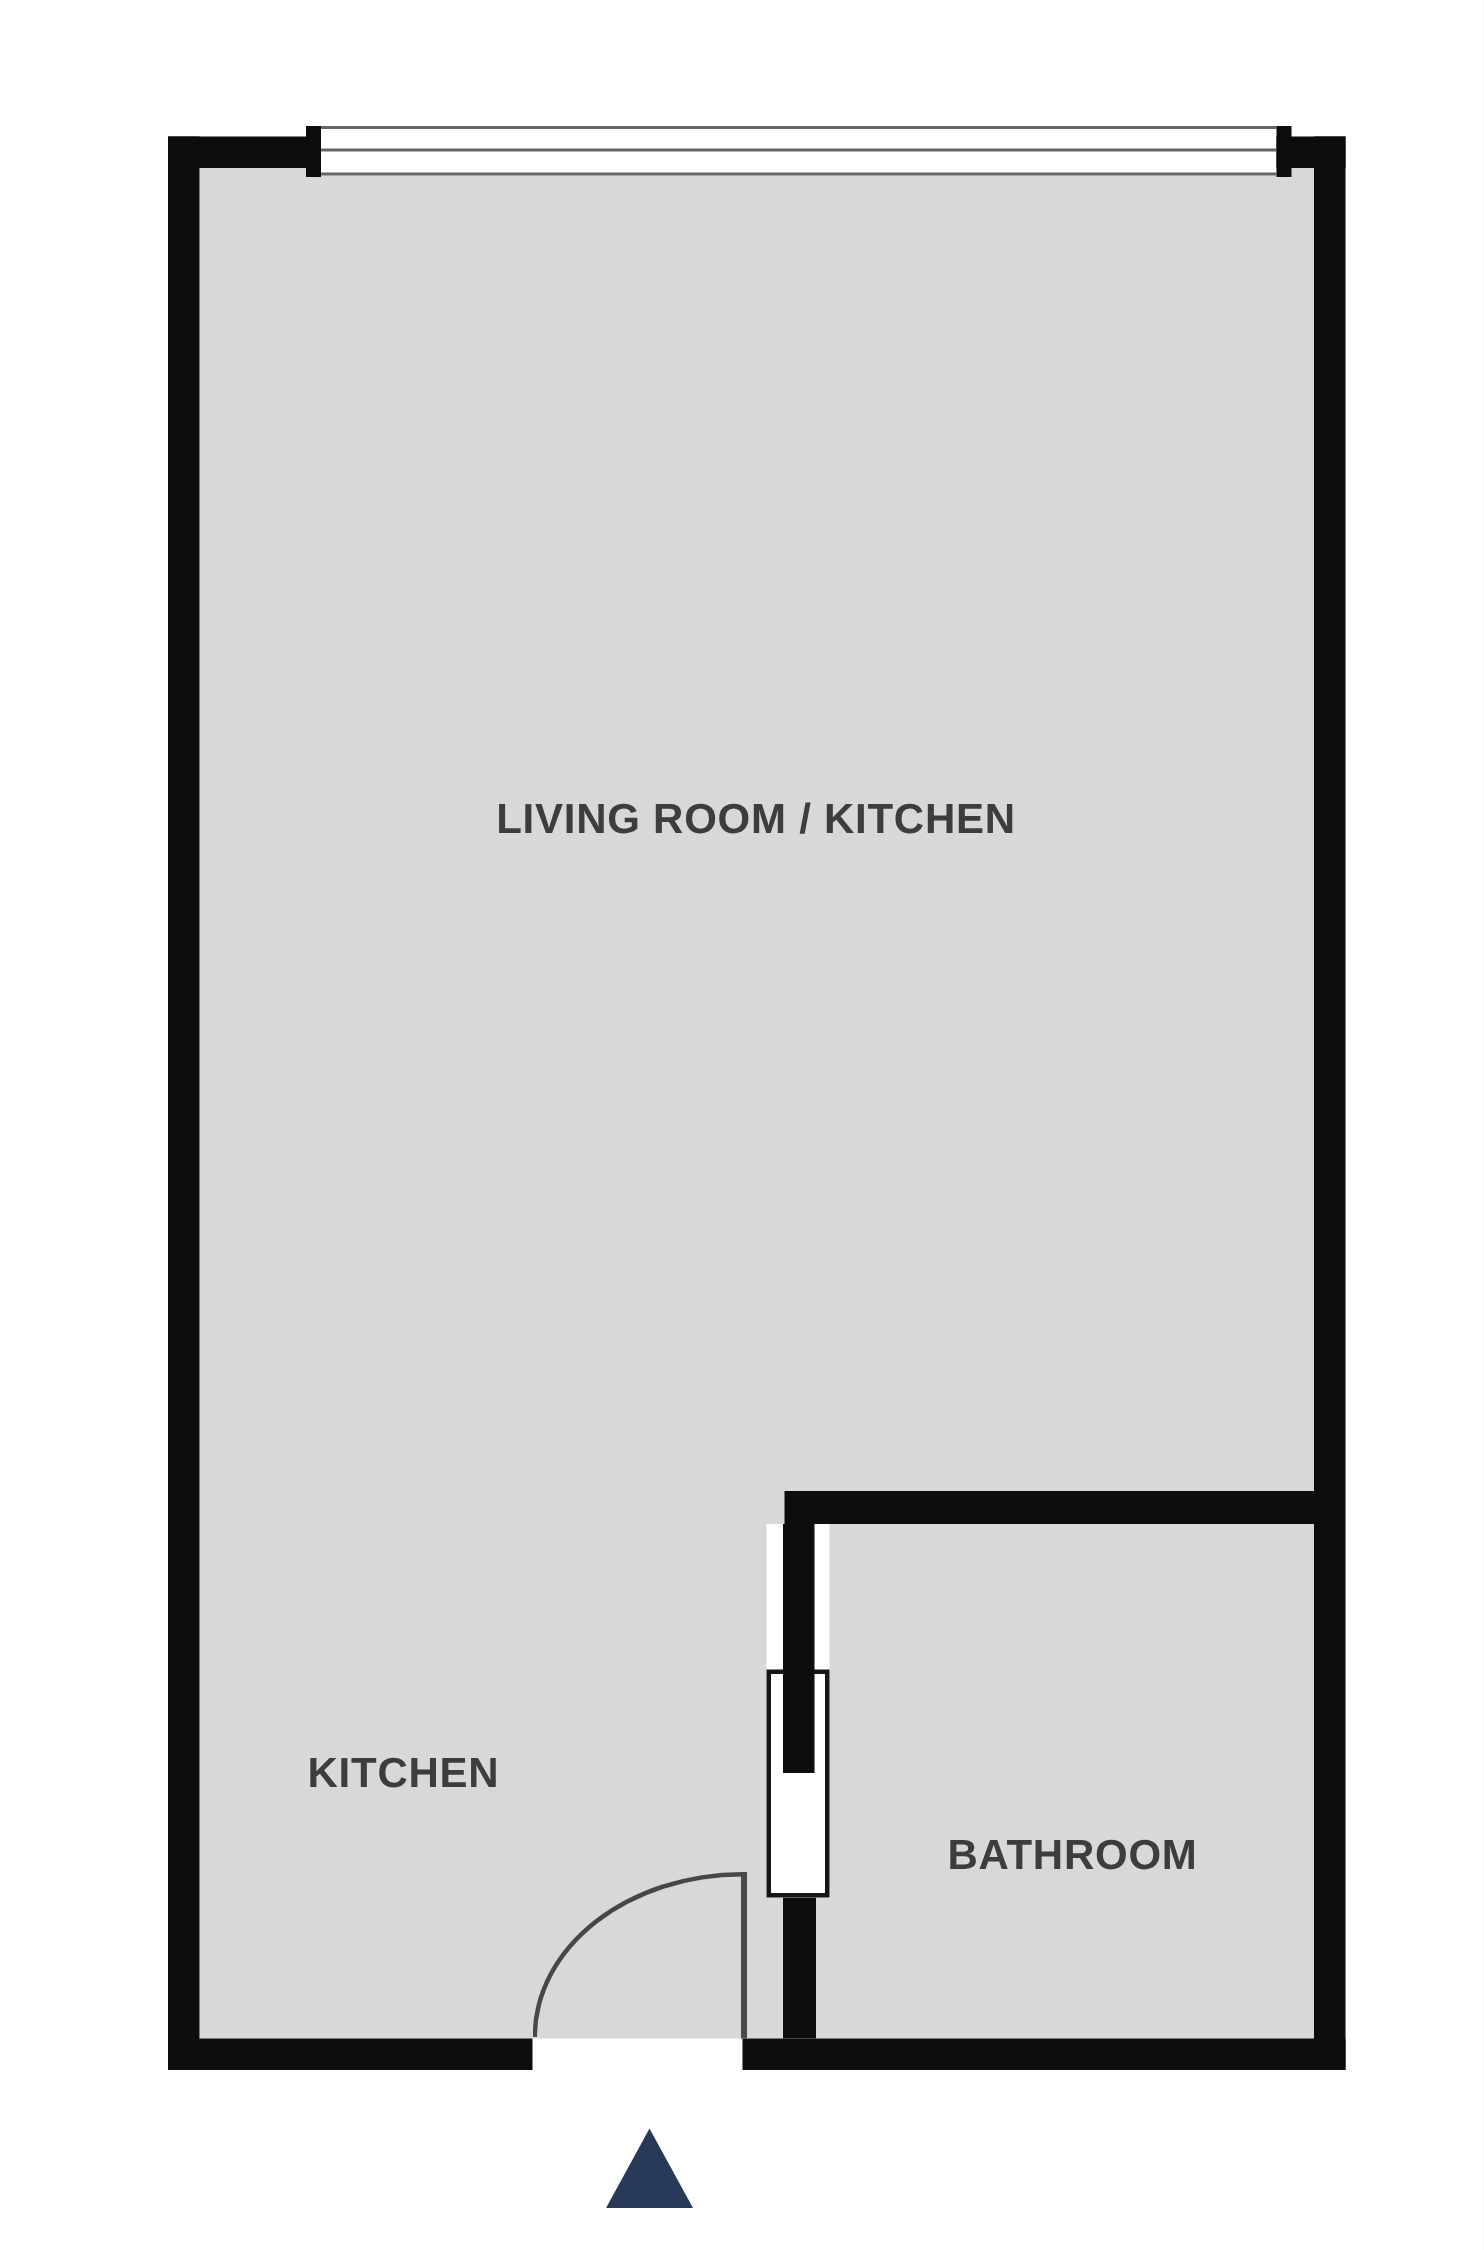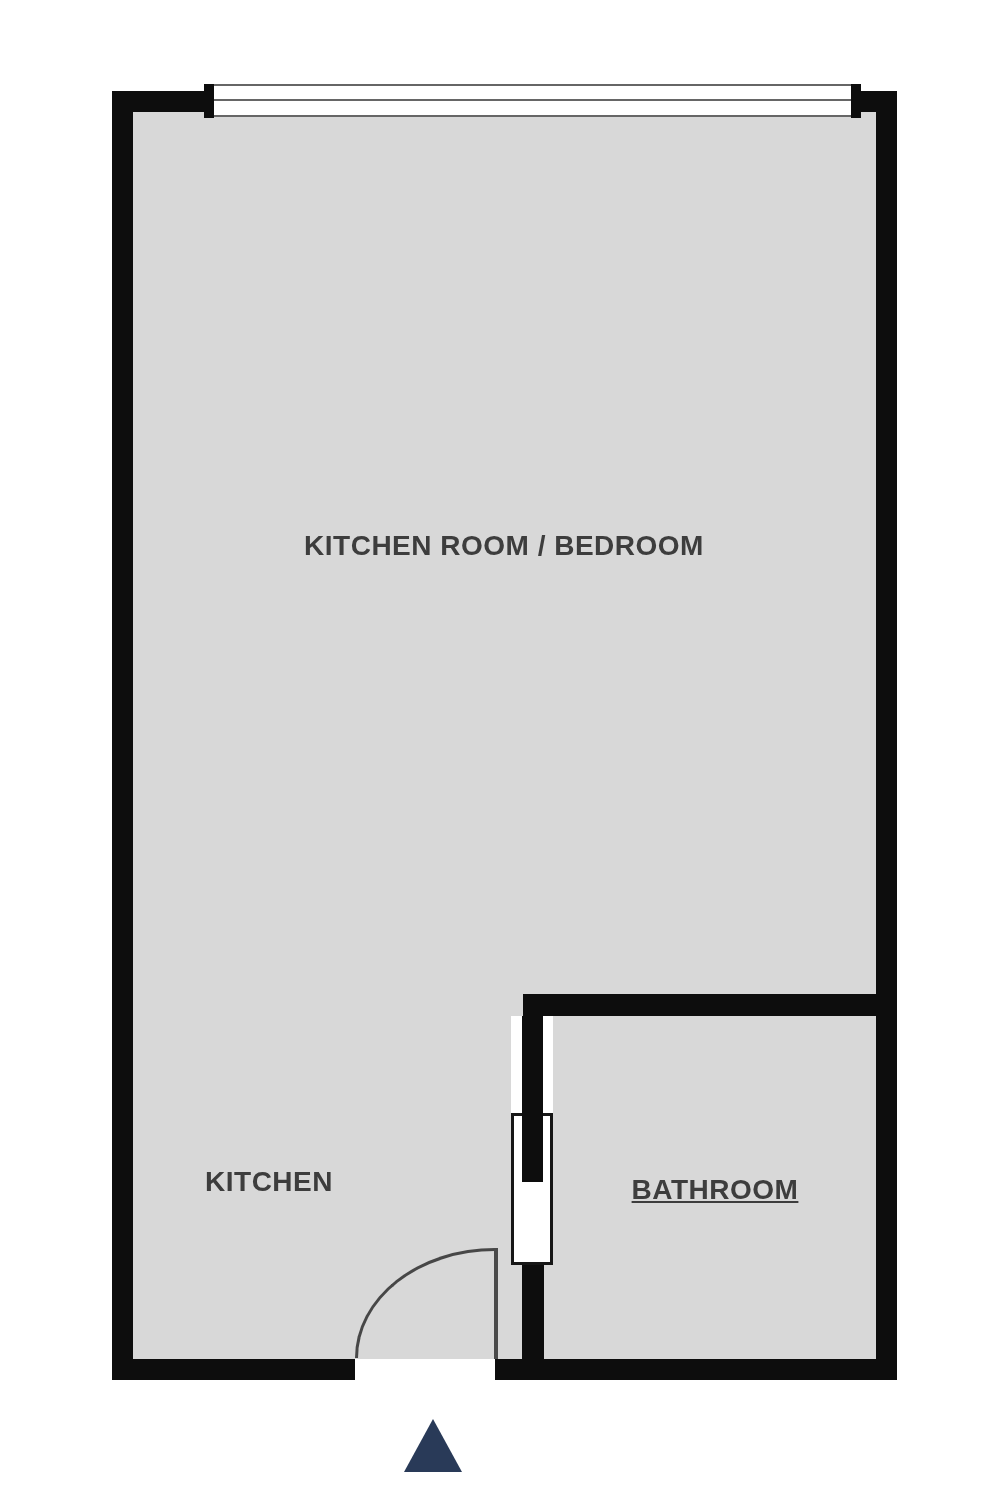--- a/index.html
+++ b/index.html
@@ -80,21 +80,21 @@
     position: absolute;
     transform: translateX(-50%);
     color: #3d3d3d;
     font-size: 28px;
     font-weight: 700;
     letter-spacing: 0.5px;
     white-space: nowrap;
   }
   .label-living   { left: 504px; top: 530px; }
   .label-kitchen  { left: 269px; top: 1166px; }
-  .label-bathroom { left: 715px; top: 1174px; text-decoration: underline; }
+  .label-bathroom { left: 715px; top: 1221px; }
 </style>
 </head>
 <body>
 
 <div class="stage">
 
   <div class="floor"></div>
 
   <div class="wall" style="left:112px; top:91px;  width:785px; height:21px;"></div>
   <div class="wall" style="left:112px; top:91px;  width:21px;  height:1289px;"></div>
@@ -115,19 +115,19 @@
   <div class="pocket-panel"></div>
   <div class="pocket-track"></div>
 
   <div class="door-arc"></div>
   <div class="door-leaf"></div>
 
   <svg class="entrance-arrow" viewBox="0 0 58 53">
     <polygon points="29,0 58,53 0,53" fill="#293a58"></polygon>
   </svg>
 
-  <div class="room-label label-living">KITCHEN ROOM / BEDROOM</div>
+  <div class="room-label label-living">LIVING ROOM / KITCHEN</div>
 
   <div class="room-label label-kitchen">KITCHEN</div>
 
   <div class="room-label label-bathroom">BATHROOM</div>
 
 </div>
 
 </body></html>

